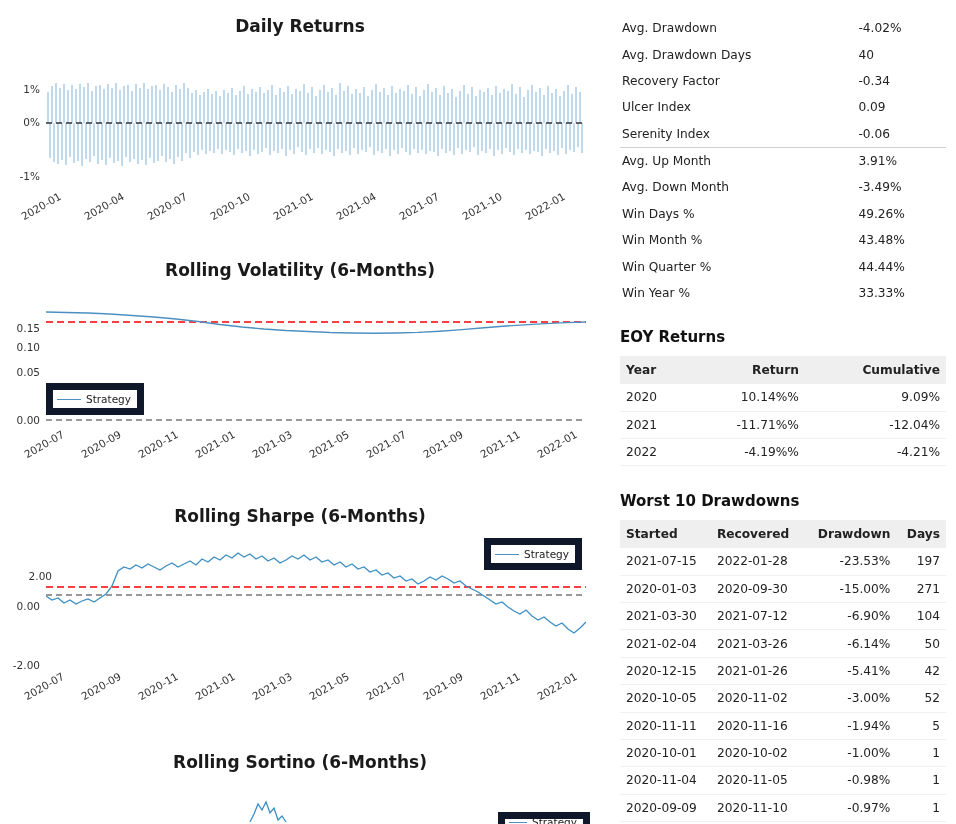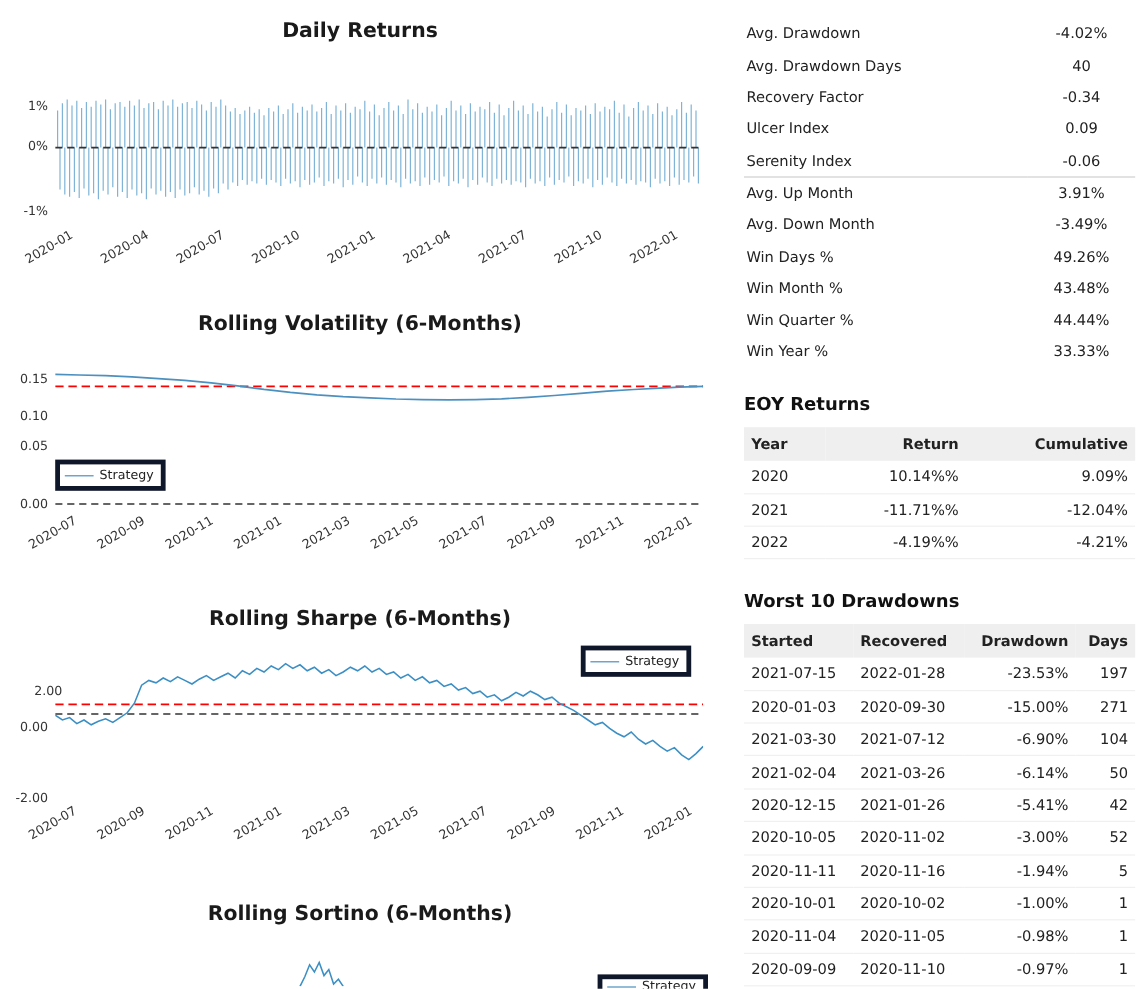--- a/index.html
+++ b/index.html
@@ -41,21 +41,21 @@
     position: absolute;
     font-size: 10.5px;
     color: #333;
     white-space: nowrap;
     transform-origin: right top;
     transform: rotate(-30deg);
     text-align: right;
   }
   .legend-box {
     position: absolute;
-    border: 4px solid #0f172a;
+    border: 7px solid #0f172a;
     background: rgba(255,255,255,0.92);
     font-size: 10.5px;
     padding: 3px 6px 3px 4px;
     display: flex;
     align-items: center;
     gap: 5px;
     color: #222;
   }
   .legend-line {
     display: inline-block;
@@ -71,21 +71,21 @@
   }
   .kv-table {
     width: 326px;
     border-collapse: collapse;
     font-size: 12.2px;
   }
   .kv-table td {
     padding: 6.2px 2px;
     color: #222;
   }
-  .kv-table td.val { text-align: center; }
+  .kv-table td.val { text-align: left; }
   .kv-sep td {
     border-top: 1px solid #cfcfcf;
     padding-top: 0; padding-bottom: 0; height: 0; font-size: 0;
   }
   .section-title {
     font-size: 15px;
     font-weight: bold;
     color: #111;
     margin: 18px 0 10px 0;
   }
@@ -415,21 +415,21 @@
     <div class="chart-block" style="height:246px;">
       <div class="chart-title" style="padding-top:14px;">Rolling Volatility (6-Months)</div>
       <div class="plot" style="position:absolute;left:46px;top:50px;width:540px;height:125px;">
         <svg width="540" height="125" viewBox="0 0 540 125">
           <line x1="0" y1="124" x2="540" y2="124" stroke="#333333" stroke-width="1.2" stroke-dasharray="6,4"></line>
           <line x1="0" y1="26" x2="540" y2="26" stroke="#ff0000" stroke-width="1.4" stroke-dasharray="7,4"></line>
           <polyline fill="none" stroke="#4c90c0" stroke-width="1.4" points="0,16 20,16.5 42,17 64,18 86,19.5 108,21 130,23 152,25.5 174,28.5 196,31 218,33 240,34.5 262,35.5 284,36.5 306,37 328,37.2 350,37 372,36.4 394,35.2 416,33.6 438,31.8 460,30 482,28.6 504,27.4 520,26.6 540,26.0"></polyline>
         </svg>
       </div>
 
-      <div class="ytick" style="left:0px;top:64px;width:40px;">0.15</div>
+      <div class="ytick" style="left:0px;top:76px;width:40px;">0.15</div>
       <div class="ytick" style="left:0px;top:95px;width:40px;">0.10</div>
       <div class="ytick" style="left:0px;top:120px;width:40px;">0.05</div>
       <div class="ytick" style="left:0px;top:168px;width:40px;">0.00</div>
 
       <div class="legend-box" style="left:46px;top:137px;">
         <span class="legend-line"></span>
         <span>Strategy</span>
       </div>
 
       <div class="xtick" style="left:-10px;top:182px;width:70px;">2020-07</div>

